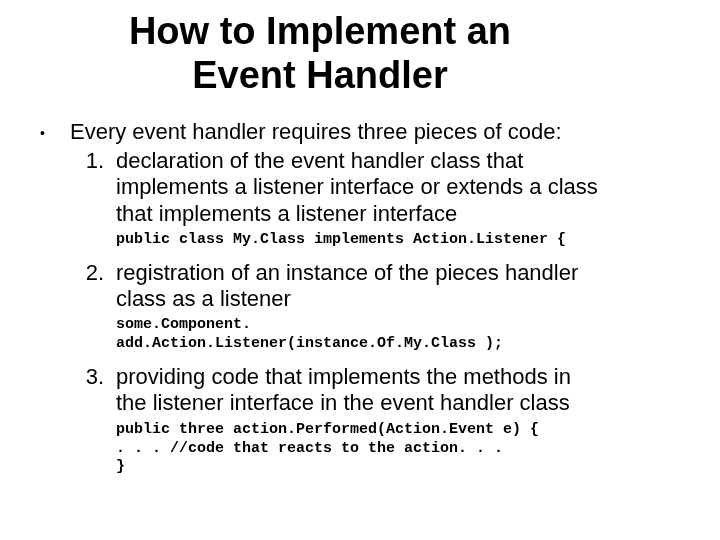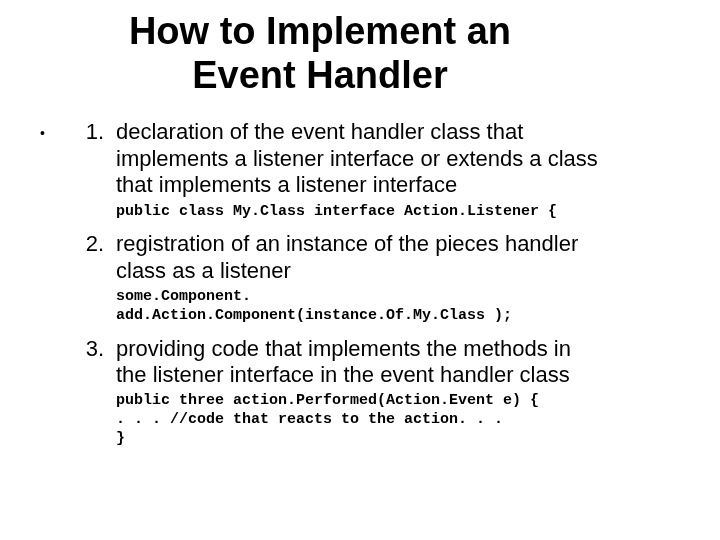--- a/index.html
+++ b/index.html
@@ -69,32 +69,33 @@
 </head>
 <body>
 
 <div class="slide">
   <h1 class="title">How to Implement an Event Handler</h1>
 
   <div class="body">
     <div class="bullet-row">
       <div class="bullet-mark">•</div>
       <div class="bullet-content">
+        <div class="intro">Every event handler requires three pieces of code:</div>
 
         <div class="num-row">
           <div class="num">1.</div>
           <div class="num-text">declaration of the event handler class that implements a listener interface or extends a class that implements a listener interface</div>
         </div>
-        <div class="code">public class My.Class interface Action.Listener {</div>
+        <div class="code">public class My.Class implements Action.Listener {</div>
 
         <div class="num-row">
           <div class="num">2.</div>
           <div class="num-text">registration of an instance of the pieces handler class as a listener</div>
         </div>
-        <div class="code">some.Component. add.Action.Component(instance.Of.My.Class );</div>
+        <div class="code">some.Component. add.Action.Listener(instance.Of.My.Class );</div>
 
         <div class="num-row">
           <div class="num">3.</div>
           <div class="num-text">providing code that implements the methods in the listener interface in the event handler class</div>
         </div>
         <div class="code">public three action.Performed(Action.Event e) {
 . . . //code that reacts to the action. . .
 }</div>
 
       </div>

